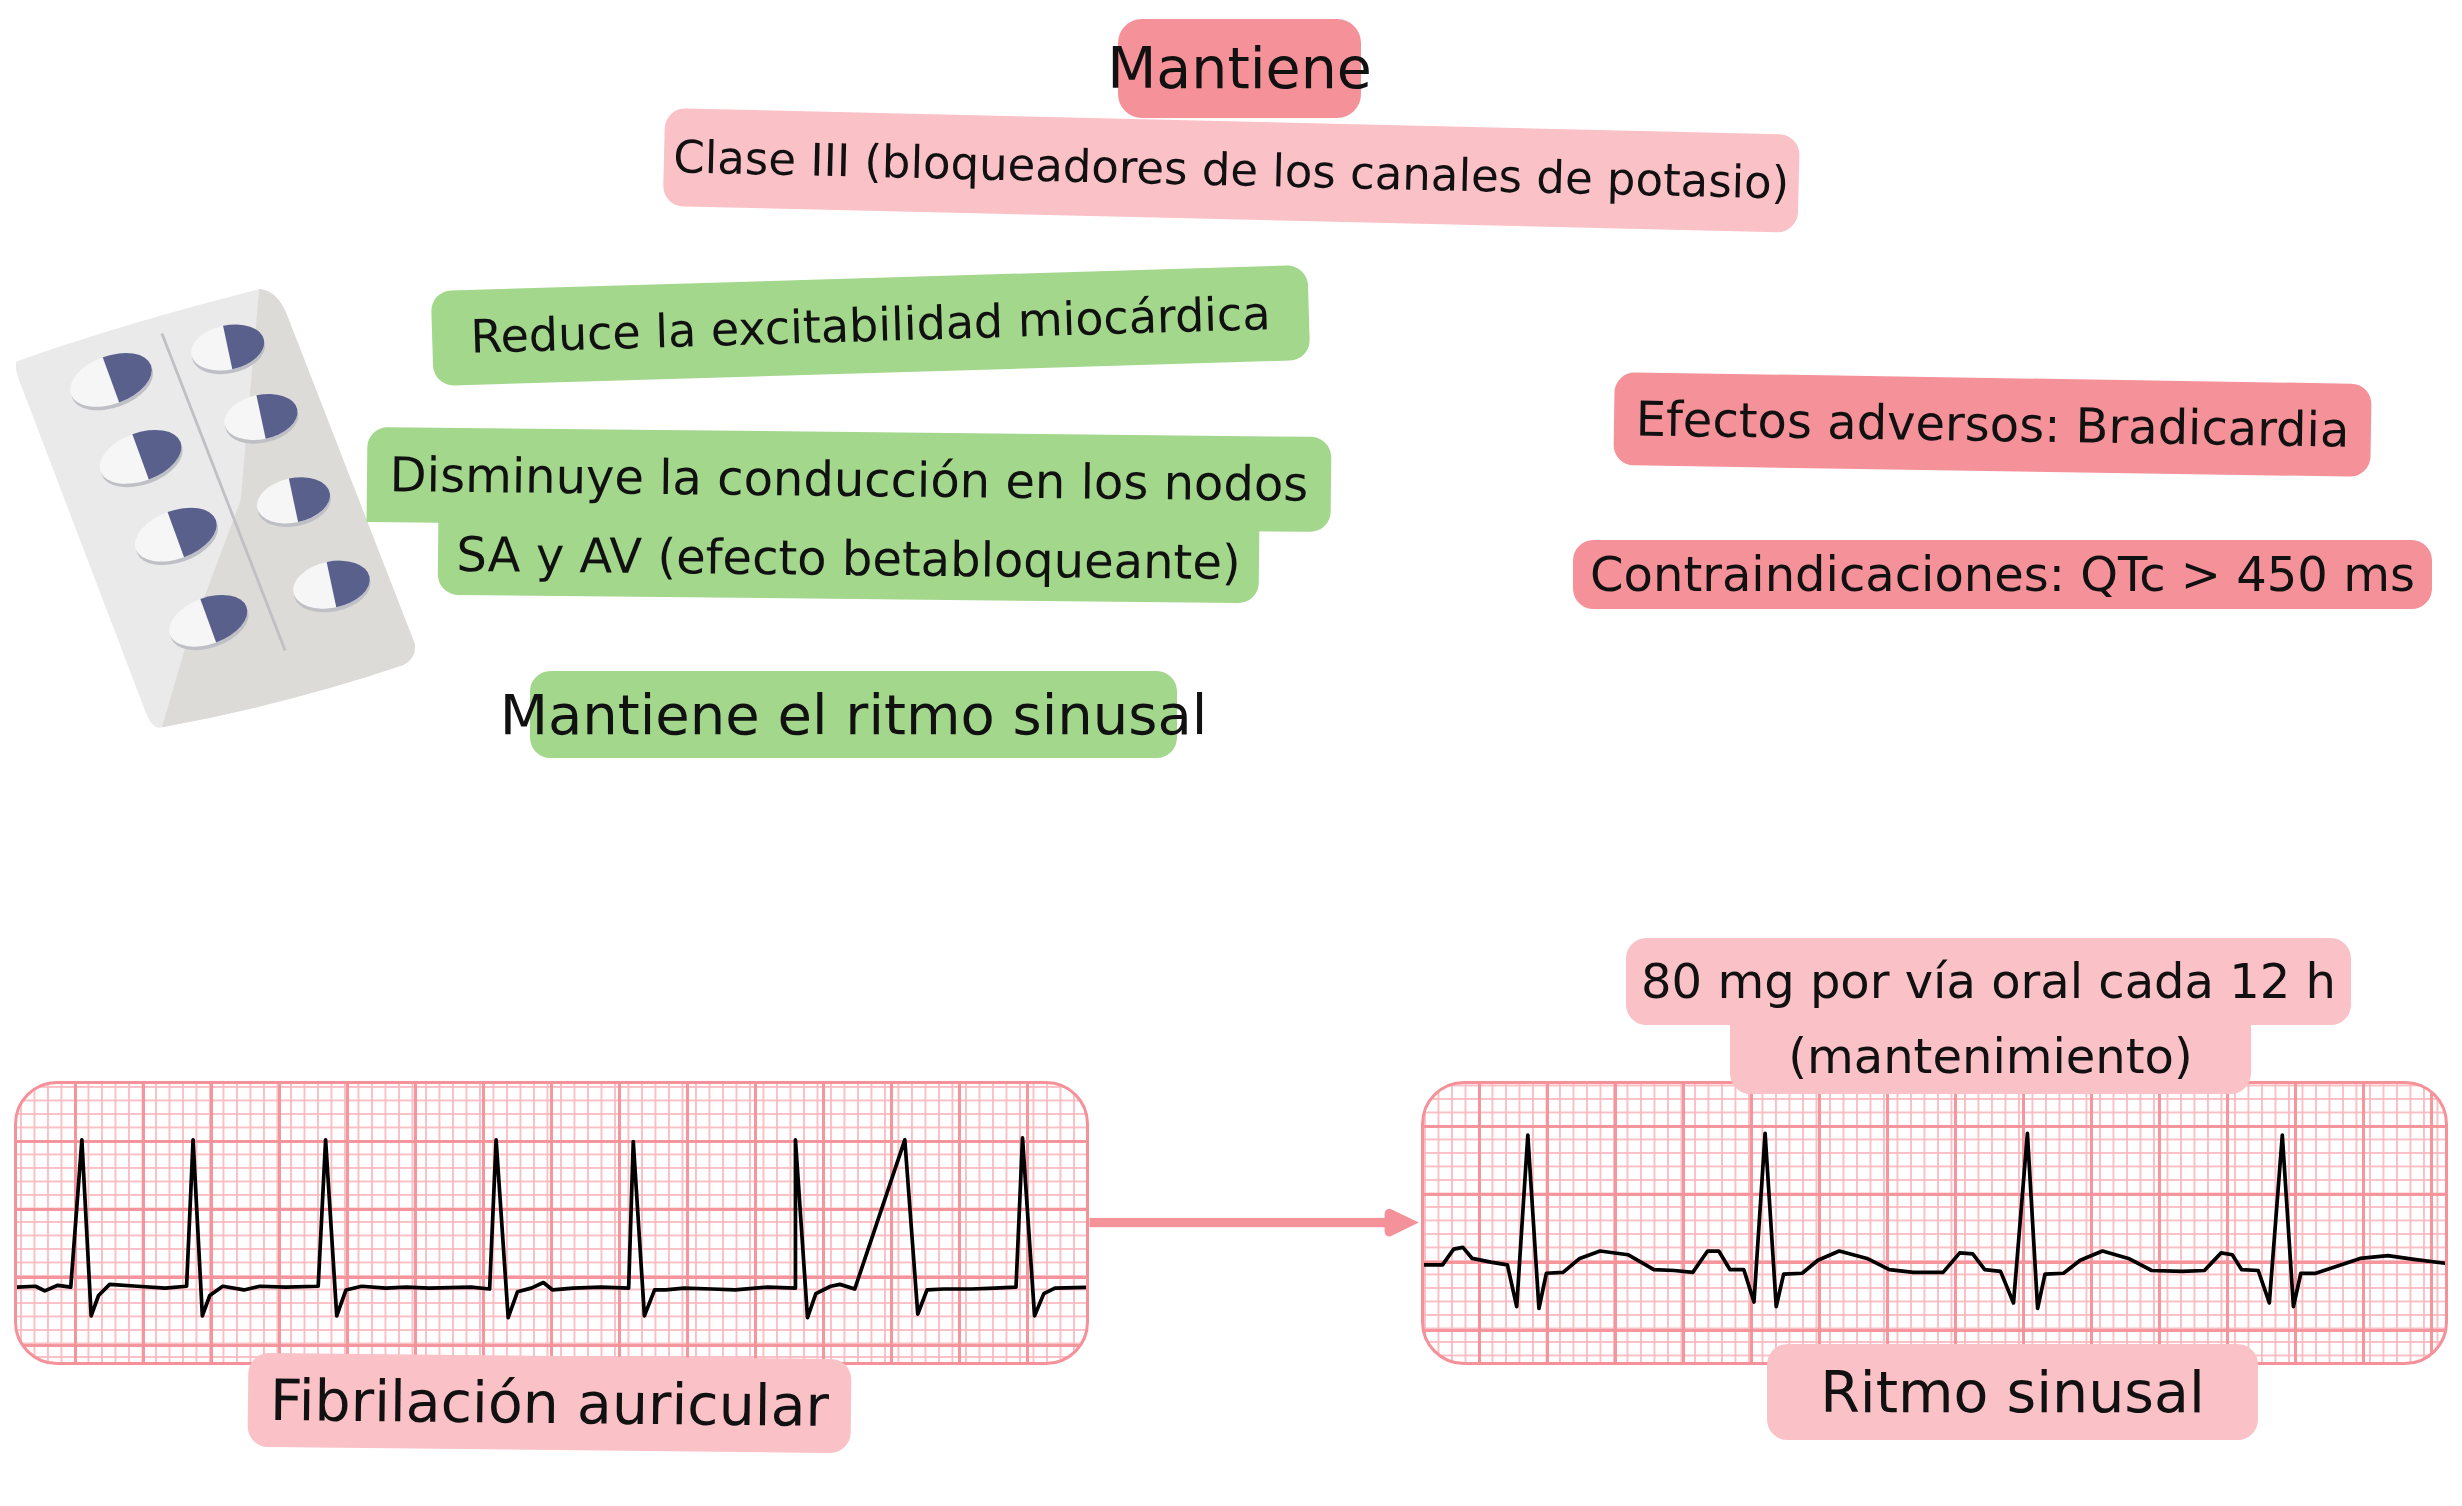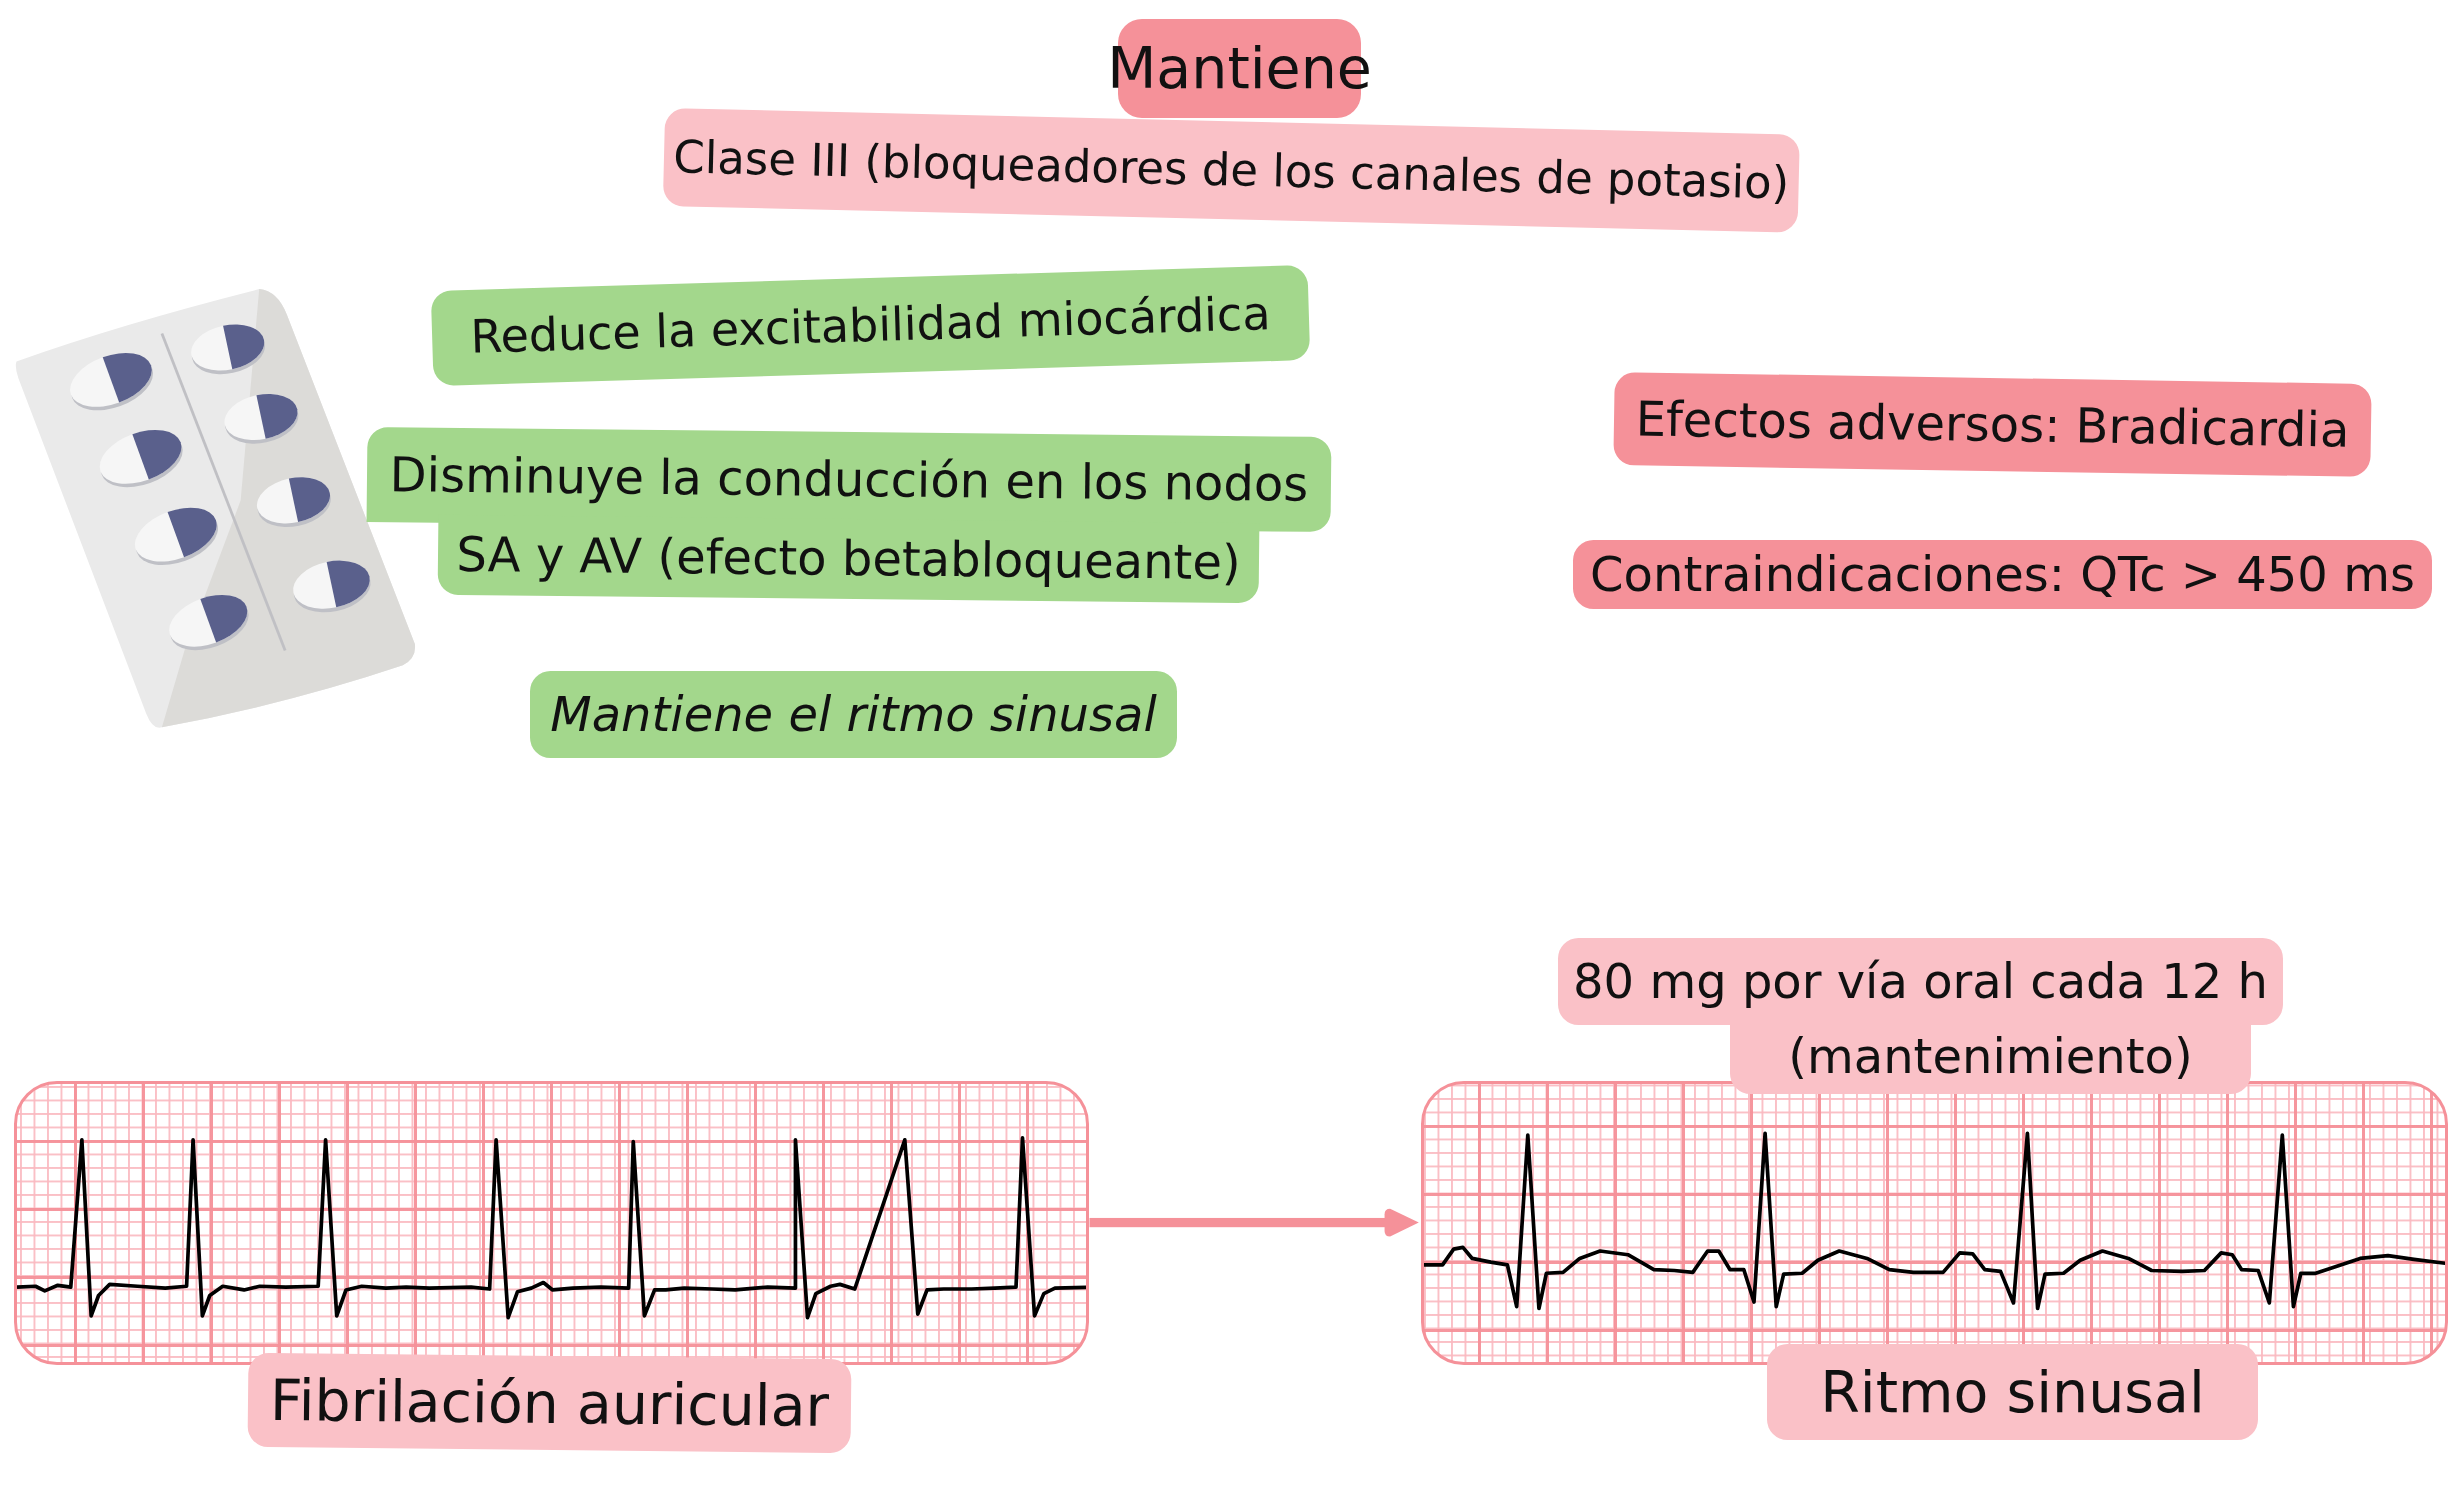--- a/index.html
+++ b/index.html
@@ -11,26 +11,26 @@
   .red   { background:#F59199; }
   .pink  { background:#FAC1C7; }
   .green { background:#A3D78C; }
 
   #title { left:1118px; top:18.5px; width:243px; height:99px; font-size:57px; border-radius:24px; }
   #class { left:664px; top:108px; width:1135px; height:98px; font-size:45px; transform:rotate(1.35deg); transform-origin:left center; }
 
   #eff1 { left:432px; top:278px; width:877px; height:95px; font-size:46px; transform:rotate(-1.7deg); }
   #eff2-line1 { left:367px; top:432px; width:964px; height:95px; font-size:48px; border-radius:20.4px 20.4px 20.4px 0; transform:rotate(0.6deg); }
   #eff2-line2 { left:438px; top:519px; width:821px; height:80px; font-size:48px; border-radius:0 0 20.4px 20.4px; transform:rotate(0.6deg); }
-  #eff3 { left:530px; top:671px; width:647px; height:87px; font-size:48px;font-style:italic; }
+  #eff3 { left:530px; top:671px; width:647px; height:87px; font-size:56px; }
 
   #adv { left:1614px; top:378px; width:757px; height:93px; font-size:48px; transform:rotate(0.9deg); }
   #contra { left:1573px; top:540px; width:859px; height:69px; font-size:48px; }
 
-  #dose1 { left:1558px; top:938px; width:725px; height:87px; font-size:48px; }
+  #dose1 { left:1626px; top:938px; width:725px; height:87px; font-size:48px; }
   #dose2 { left:1730px; top:1020px; width:521px; height:74px; font-size:48px; border-radius:0 0 20.4px 20.4px; }
 
   .ecg { position:absolute; box-sizing:border-box; border:3.7px solid #F59199; border-radius:43px; overflow:hidden;
          background-color:#fff;
          background-image:
            linear-gradient(to right, rgba(245,145,153,0.95) 2.8px, transparent 2.8px),
            linear-gradient(to bottom, rgba(245,145,153,0.95) 2.8px, transparent 2.8px),
            linear-gradient(to right, rgba(250,185,192,0.9) 1.9px, transparent 1.9px),
            linear-gradient(to bottom, rgba(250,185,192,0.9) 1.9px, transparent 1.9px);
          background-size:68px 68px, 68px 68px, 13.5px 13.5px, 13.5px 13.5px; }

